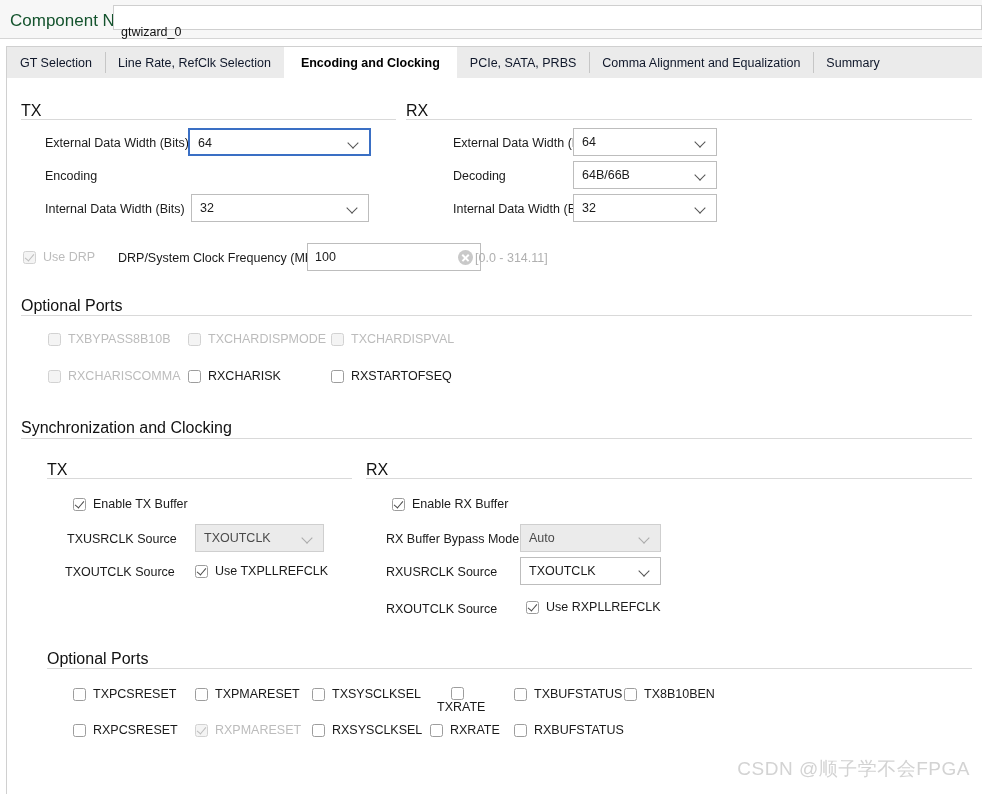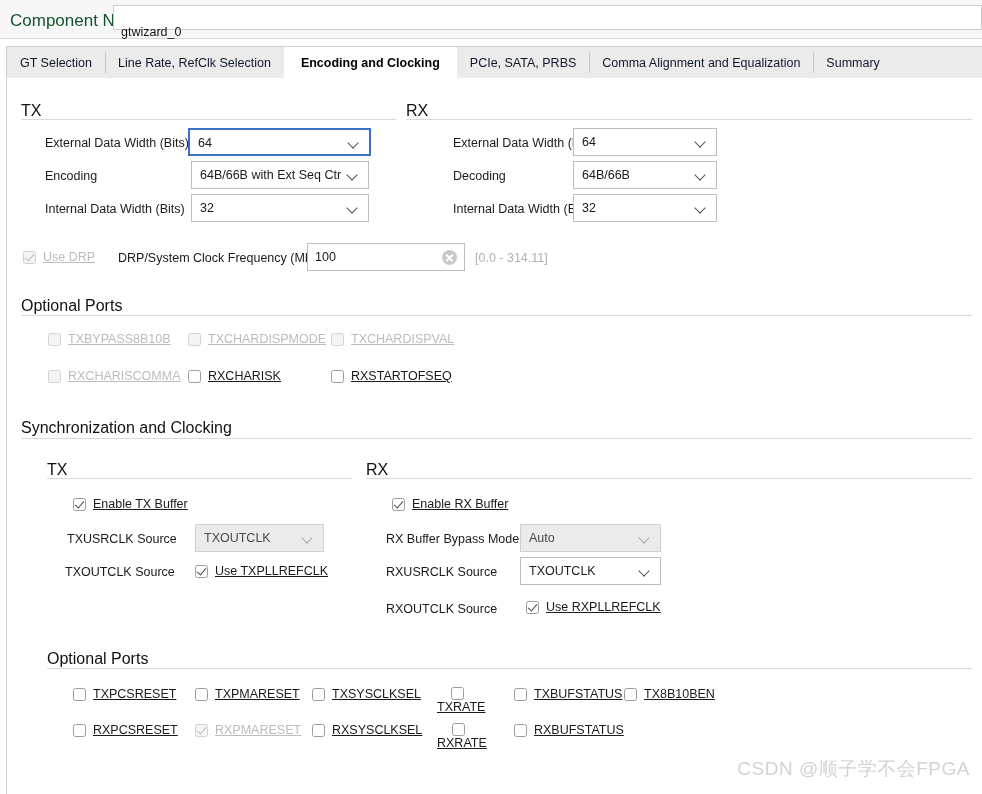--- a/index.html
+++ b/index.html
@@ -130,21 +130,21 @@
     border: 1px solid #9d9d9d; border-radius: 2.5px; background: #ffffff;
     flex: none;
   }
   .cb .box.checked::after {
     content: ""; position: absolute; left: 3.4px; top: 0.6px;
     width: 4px; height: 8px;
     border-right: 1.9px solid #4a4a4a; border-bottom: 1.9px solid #4a4a4a;
     transform: rotate(40deg);
   }
   .cb .tx {
-    margin-left: 7px; font-size: 12.5px; color: #1a1a1a; text-decoration: underline;
+    margin-left: 7px; font-size: 12.5px; color: #1a1a1a;
   }
   .cb.disabled .box { border-color: #d2d2d2; background: #f4f4f4; }
   .cb.disabled .box.checked::after { border-right-color: #bdbdbd; border-bottom-color: #bdbdbd; }
   .cb.disabled .tx { color: #bcbcbc; }
 
   
   .watermark {
     position: absolute; right: 12px; bottom: 12px;
     font-size: 19px; color: #d3d3d3; letter-spacing: 0.5px;
     white-space: nowrap;
@@ -188,24 +188,20 @@
     <div class="grouphdr" style="left:14px; top:24px;">TX</div>
     <div class="grouprule" style="left:14px; top:41px; width:375px;"></div>
 
     <span class="lbl" style="left:38px; top:58px;">External Data Width (Bits)</span>
     <div class="combo focused" style="left:181px; top:50px; width:183px;">
       <span class="cv">64</span>
       <span class="chev"></span>
     </div>
 
     <span class="lbl" style="left:38px; top:91px;">Encoding</span>
-    <div class="combo" style="left:184px; top:83px; width:178px;">
-      <span class="cv">64B/66B with Ext Seq Ctr</span>
-      <span class="chev"></span>
-    </div>
 
     <span class="lbl" style="left:38px; top:124px;">Internal Data Width (Bits)</span>
     <div class="combo" style="left:184px; top:116px; width:178px;">
       <span class="cv">32</span>
       <span class="chev"></span>
     </div>
 
     <div class="grouphdr" style="left:399px; top:24px;">RX</div>
     <div class="grouprule" style="left:399px; top:41px; width:566px;"></div>
 
@@ -225,21 +221,21 @@
     <div class="combo" style="left:566px; top:116px; width:144px;">
       <span class="cv">32</span>
       <span class="chev"></span>
     </div>
 
     <div class="cb disabled" style="left:16px; top:172px;">
       <span class="box checked"></span>
       <span class="tx">Use DRP</span>
     </div>
     <span class="lbl" style="left:111px; top:173px;">DRP/System Clock Frequency (MHz)</span>
-    <div class="textin" style="left:300px; top:165px; width:158px;">
+    <div class="textin" style="left:300px; top:165px; width:174px;">
       <span class="tv">100</span>
       <span class="clearbtn"></span>
     </div>
     <span class="lbl dim" style="left:468px; top:173px;">[0.0 - 314.11]</span>
 
     <div class="grouphdr" style="left:14px; top:219px;">Optional Ports</div>
     <div class="grouprule" style="left:14px; top:237px; width:951px;"></div>
 
     <div class="cb disabled" style="left:41px; top:254px;">
       <span class="box"></span>
@@ -349,21 +345,21 @@
       <span class="tx">RXPCSRESET</span>
     </div>
     <div class="cb disabled" style="left:188px; top:645px;">
       <span class="box checked"></span>
       <span class="tx">RXPMARESET</span>
     </div>
     <div class="cb" style="left:305px; top:645px;">
       <span class="box"></span>
       <span class="tx">RXSYSCLKSEL</span>
     </div>
-    <div class="cb" style="left:423px; top:645px;flex-direction:column;">
+    <div class="cb" style="left:423px; top:645px;">
       <span class="box"></span>
       <span class="tx">RXRATE</span>
     </div>
     <div class="cb" style="left:507px; top:645px;">
       <span class="box"></span>
       <span class="tx">RXBUFSTATUS</span>
     </div>
 
   </div>
 

